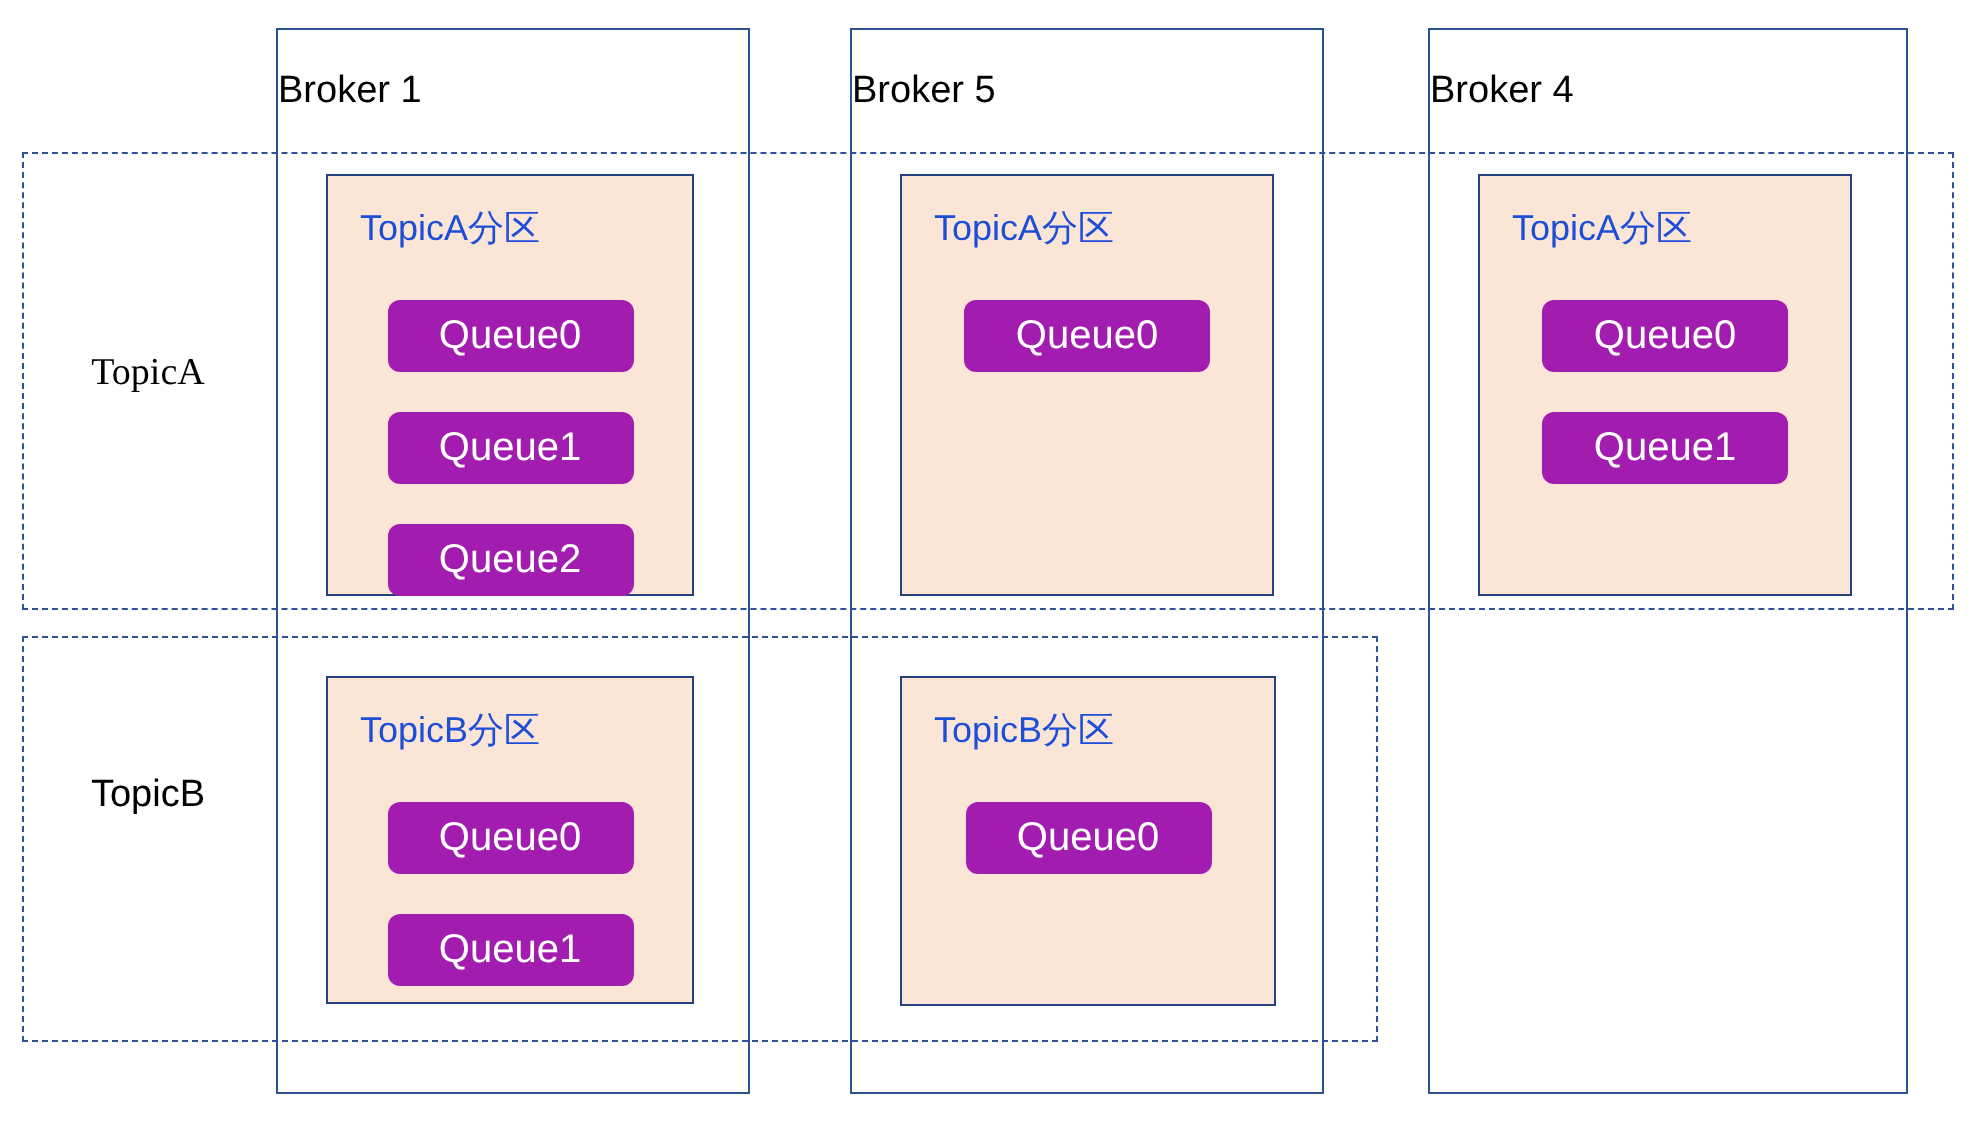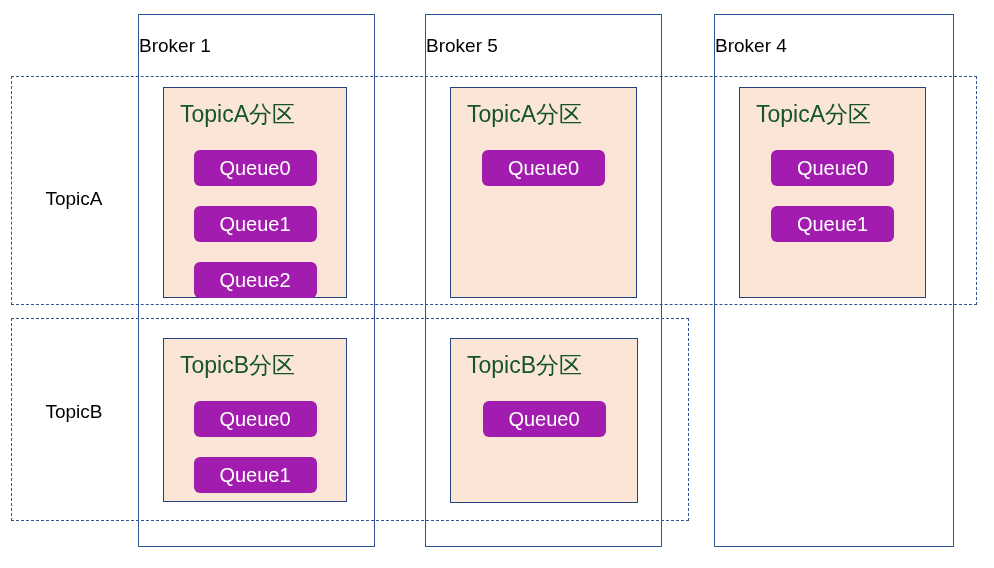--- a/index.html
+++ b/index.html
@@ -45,43 +45,43 @@
   .band-topic-a { left: 11px; top: 76px;  width: 966px; height: 229px; }
   .band-topic-b { left: 11px; top: 318px; width: 678px; height: 203px; }
   .topic-label {
     position: absolute;
     left: 11px;
     width: 126px;
     text-align: center;
     font-size: 19px;
     color: #000000;
   }
-  .label-topic-a { top: 188px; }
-  .label-topic-b { top: 401px; }
+  .label-topic-a { top: 176px; font-family: Liberation Serif, serif; }
+  .label-topic-b { top: 387px; }
   
   .partition {
     position: absolute;
     background: #FBE5D6;
     border: 1.5px solid #24437C;
     box-sizing: border-box;
     display: flex;
     flex-direction: column;
     align-items: center;
   }
   .part-b1-a { left: 163px; top: 87px;  width: 184px; height: 211px; }
   .part-b2-a { left: 450px; top: 87px;  width: 187px; height: 211px; }
   .part-b3-a { left: 739px; top: 87px;  width: 187px; height: 211px; }
   .part-b1-b { left: 163px; top: 338px; width: 184px; height: 164px; }
   .part-b2-b { left: 450px; top: 338px; width: 188px; height: 165px; }
   .partition-label {
     align-self: flex-start;
     margin: 14px 0 4px 16px;
-    font-size: 23px;
+    font-size: 18px;
     line-height: 24px;
-    color: #14532d;
+    color: #1d4ed8;
   }
   .queue {
     width: 123px;
     height: 36px;
     margin-top: 20px;
     border-radius: 6px;
     background: #a21caf;
     color: #ffffff;
     font-size: 20px;
     display: flex;

